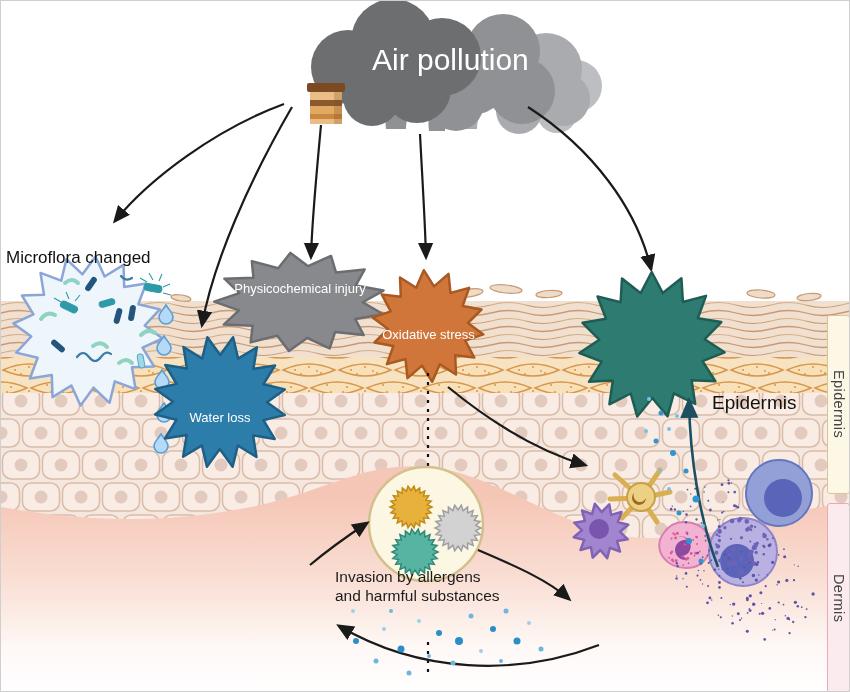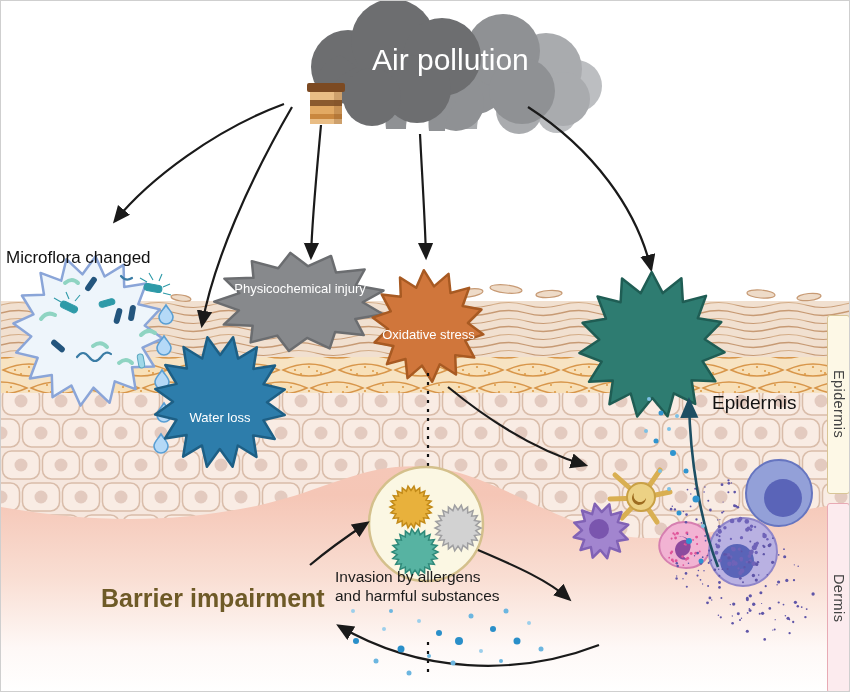--- a/index.html
+++ b/index.html
@@ -502,18 +502,17 @@
 
 <div class="lbl" id="microflora-lbl">Microflora changed</div>
 
 <div class="burst-lbl" style="left:213px;top:280px;width:172px;">Physicochemical injury</div>
 <div class="burst-lbl" style="left:379px;top:303px;width:97px;margin-top:23px;">Oxidative stress</div>
 <div class="burst-lbl" style="left:184px;top:381px;width:70px;margin-top:28px;">Water loss</div>
 
 <div class="lbl" id="cytokines-lbl">Epidermis</div>
 <div class="lbl" id="invasion-lbl">Invasion by allergens and harmful substances</div>
 
-<div class="outcome" style="left:100px;top:583px;">Barrier impairment</div>
 
 <div class="vbox" style="left:826px;top:314px;width:21px;height:177px;background:#fdf8e6;border:1px solid #d8c596;">Epidermis</div>
 <div class="vbox" style="left:826px;top:502px;width:21px;height:188px;background:#fcebee;border:1px solid #e8aab4;">Dermis</div>
 
 </div>
 
 </body></html>

